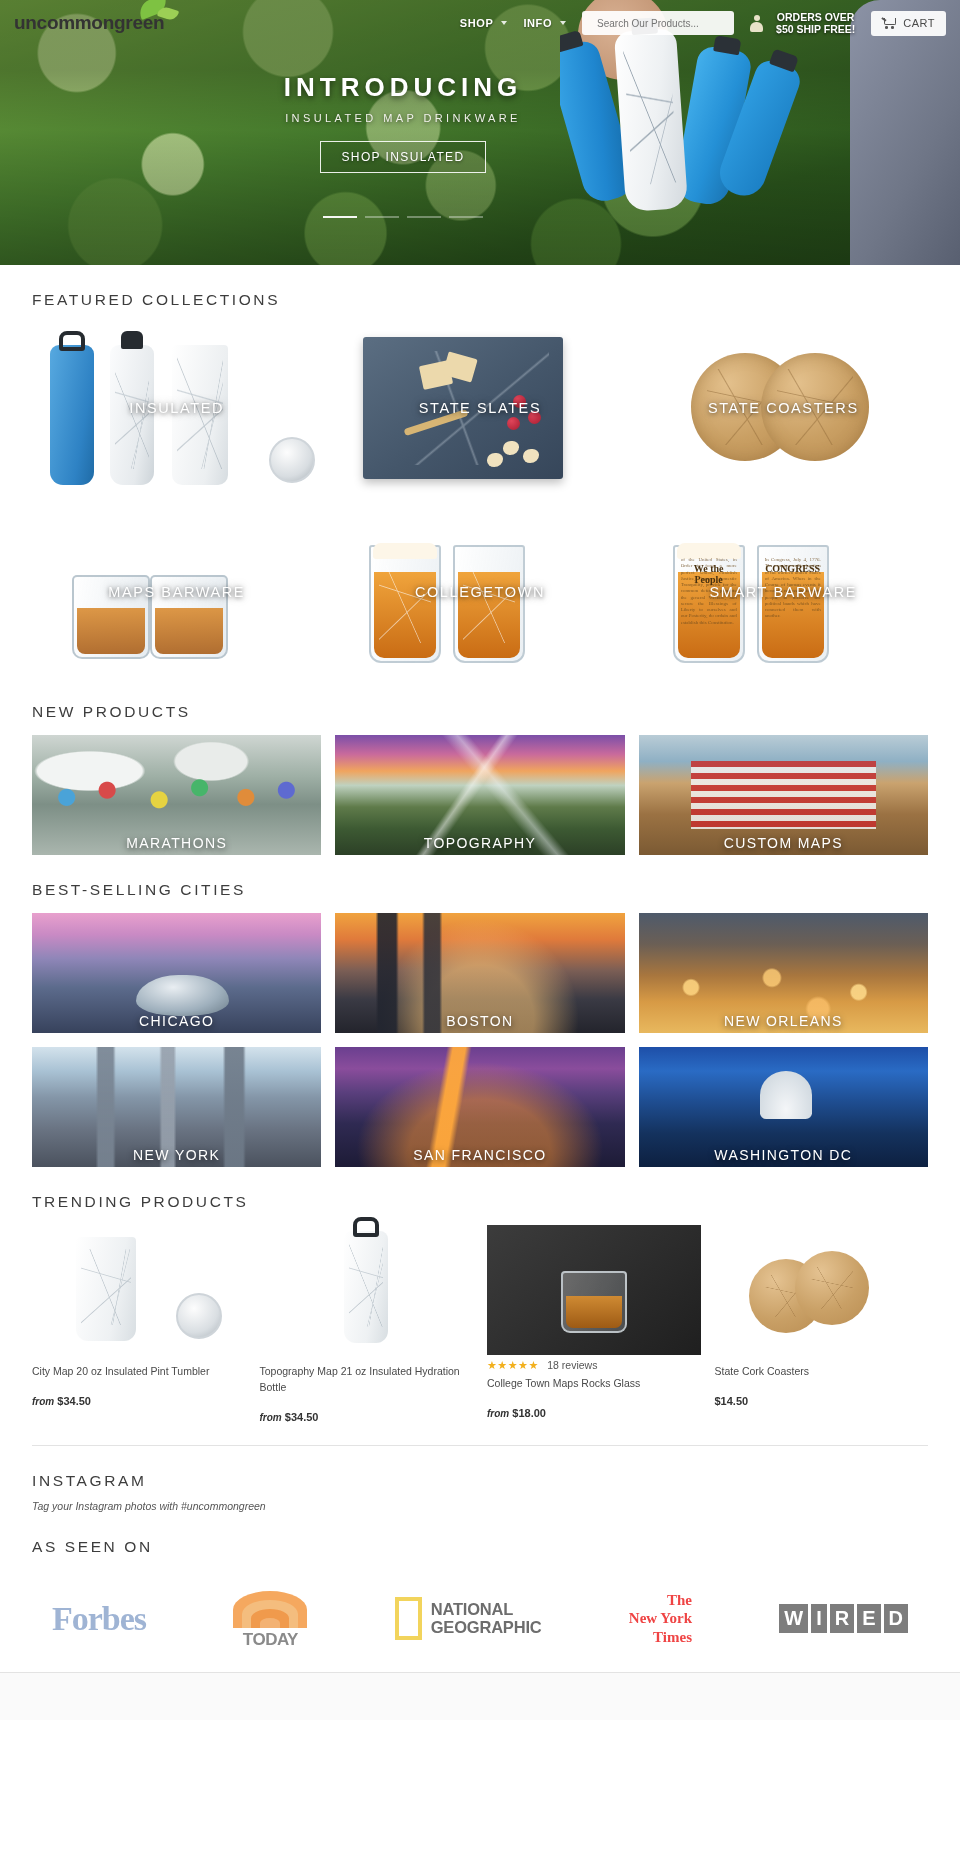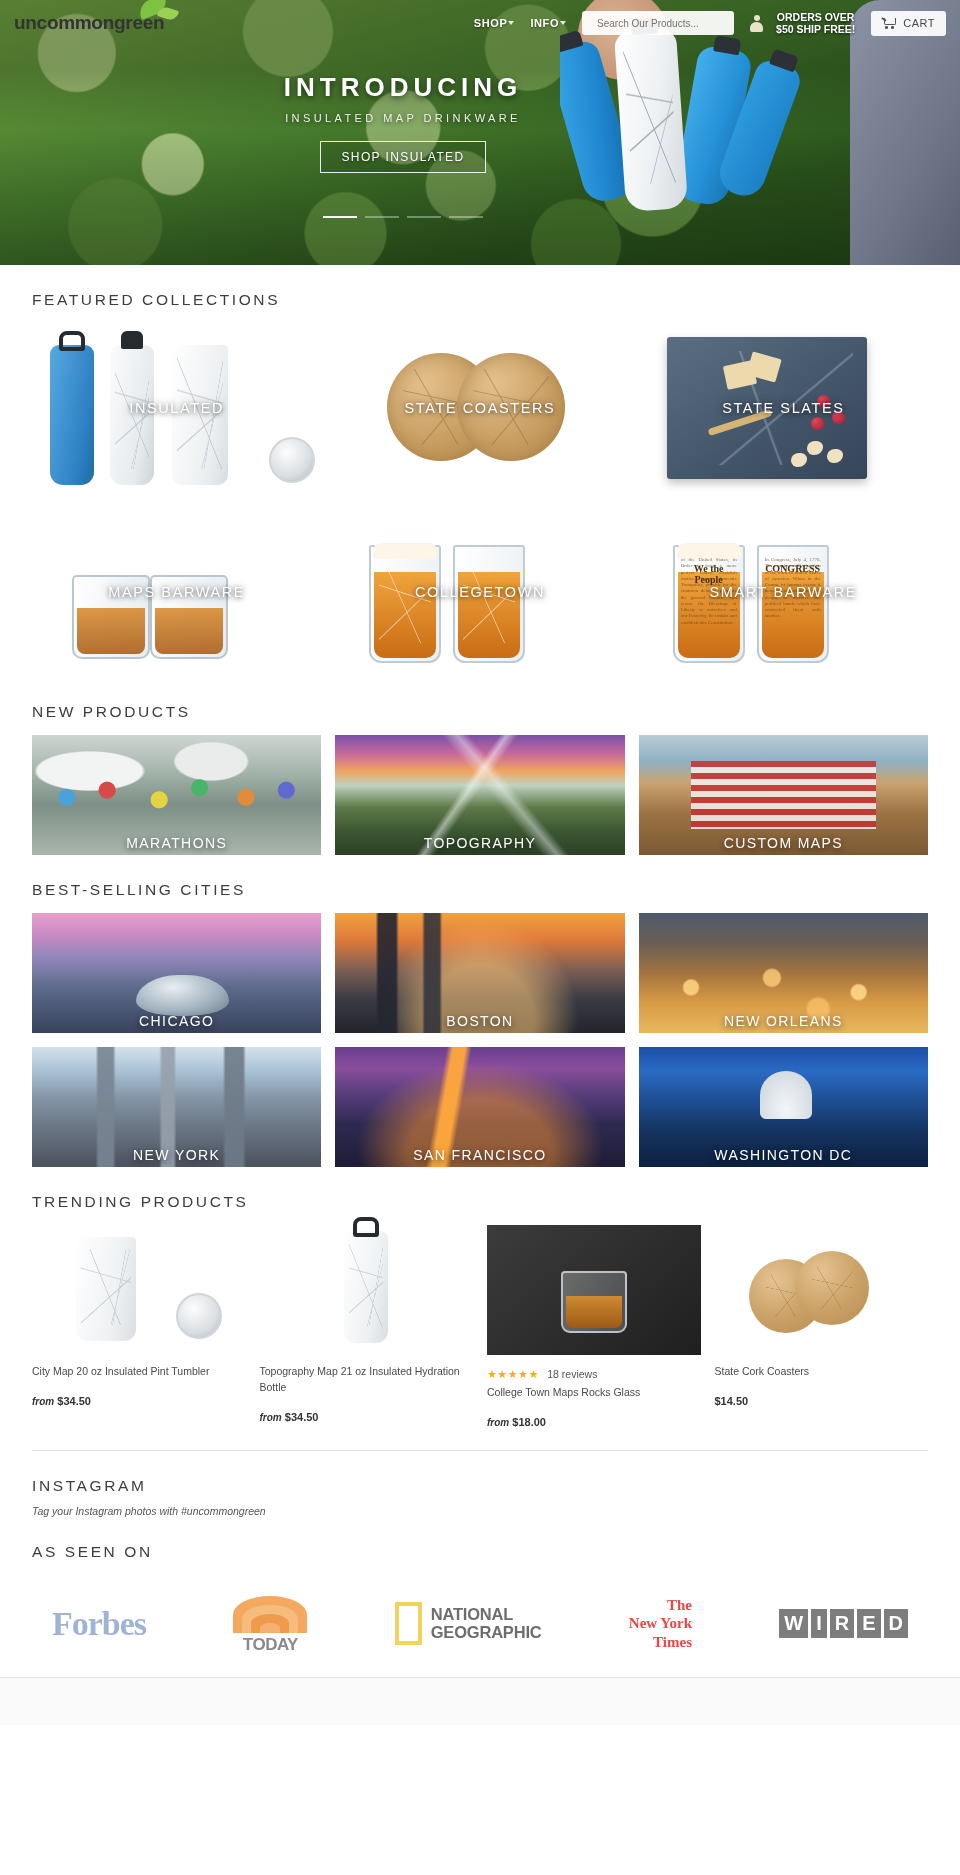--- a/index.html
+++ b/index.html
@@ -80,21 +80,21 @@
     position:absolute; right:-4px; top:-13px; width:30px; height:16px;
     background:#7ec242; border-radius:16px 2px 16px 2px; transform:rotate(-22deg);
   }
   .leaf2{
     position:absolute; right:-14px; top:-4px; width:20px; height:11px;
     background:#9ccf55; border-radius:11px 2px 11px 2px; transform:rotate(18deg);
   }
   .nav{ margin-left:auto; display:flex; align-items:center; gap:16px; }
   .nav-item{
     color:#fff; font-size:11px; font-weight:bold; letter-spacing:.6px;
-    text-shadow:0 1px 2px rgba(0,0,0,.5); display:flex; align-items:center; gap:1px;
+    text-shadow:0 1px 2px rgba(0,0,0,.5); display:flex; align-items:center; gap:8px;
   }
   .caret{ width:0;height:0;border-left:3.5px solid transparent;border-right:3.5px solid transparent;border-top:4px solid rgba(255,255,255,.85); }
   .search{
     width:152px; height:24px; background:rgba(255,255,255,.93);
     border:none; border-radius:3px; padding:0 15px; font-size:10px; color:#9a9a9a;
     font-family:"Liberation Sans", sans-serif;
   }
   .promo{
     color:#fff; font-size:10.5px; font-weight:bold; line-height:1.18;
     text-shadow:0 1px 3px rgba(0,0,0,.75); text-align:center;
@@ -430,46 +430,46 @@
         <div class="i-b i-b3">
             <div class="mapline"></div>
           </div>
         <div class="i-lid"></div>
       </div>
       <div class="lbl">INSULATED</div>
     </div>
 
     <div class="fc">
       <div class="art">
-        <div class="cork cork1">
-            <div class="corkmap"></div>
-          </div>
-        <div class="cork cork2">
-            <div class="corkmap"></div>
-          </div>
-      </div>
-      <div class="lbl">STATE COASTERS</div>
-    </div>
-
-    <div class="fc">
-      <div class="art">
         <div class="slate">
           <div class="smap"></div>
           <div class="cracker ck1"></div>
           <div class="cracker ck2"></div>
           <div class="berry" style="left:150px; top:58px;"></div>
           <div class="berry" style="left:165px; top:74px;"></div>
           <div class="berry" style="left:144px; top:80px;"></div>
           <div class="spoon"></div>
           <div class="pop" style="left:140px; top:104px;"></div>
           <div class="pop" style="left:160px; top:112px;"></div>
           <div class="pop" style="left:124px; top:116px;"></div>
         </div>
       </div>
       <div class="lbl">STATE SLATES</div>
+    </div>
+
+    <div class="fc">
+      <div class="art">
+        <div class="cork cork1">
+            <div class="corkmap"></div>
+          </div>
+        <div class="cork cork2">
+            <div class="corkmap"></div>
+          </div>
+      </div>
+      <div class="lbl">STATE COASTERS</div>
     </div>
 
     <div class="fc">
       <div class="art">
         <div class="rock r1">
             <div class="liq"></div>
           </div>
         <div class="rock r2">
             <div class="liq"></div>
           </div>
@@ -586,21 +586,21 @@
         <span>$34.50</span>
       </div>
     </div>
 
     <div class="tp">
       <div class="shot dark">
         <div class="t-glass">
             <div class="liq"></div>
           </div>
       </div>
-      <div style="margin-top:9px;">
+      <div style="">
         <span class="stars">★★★★★</span>
         <span class="rev">18 reviews</span>
       </div>
       <div class="name" style="margin-top:3px;">College Town Maps Rocks Glass</div>
       <div class="price">
         <em>from</em>
         <span>$18.00</span>
       </div>
     </div>
 

